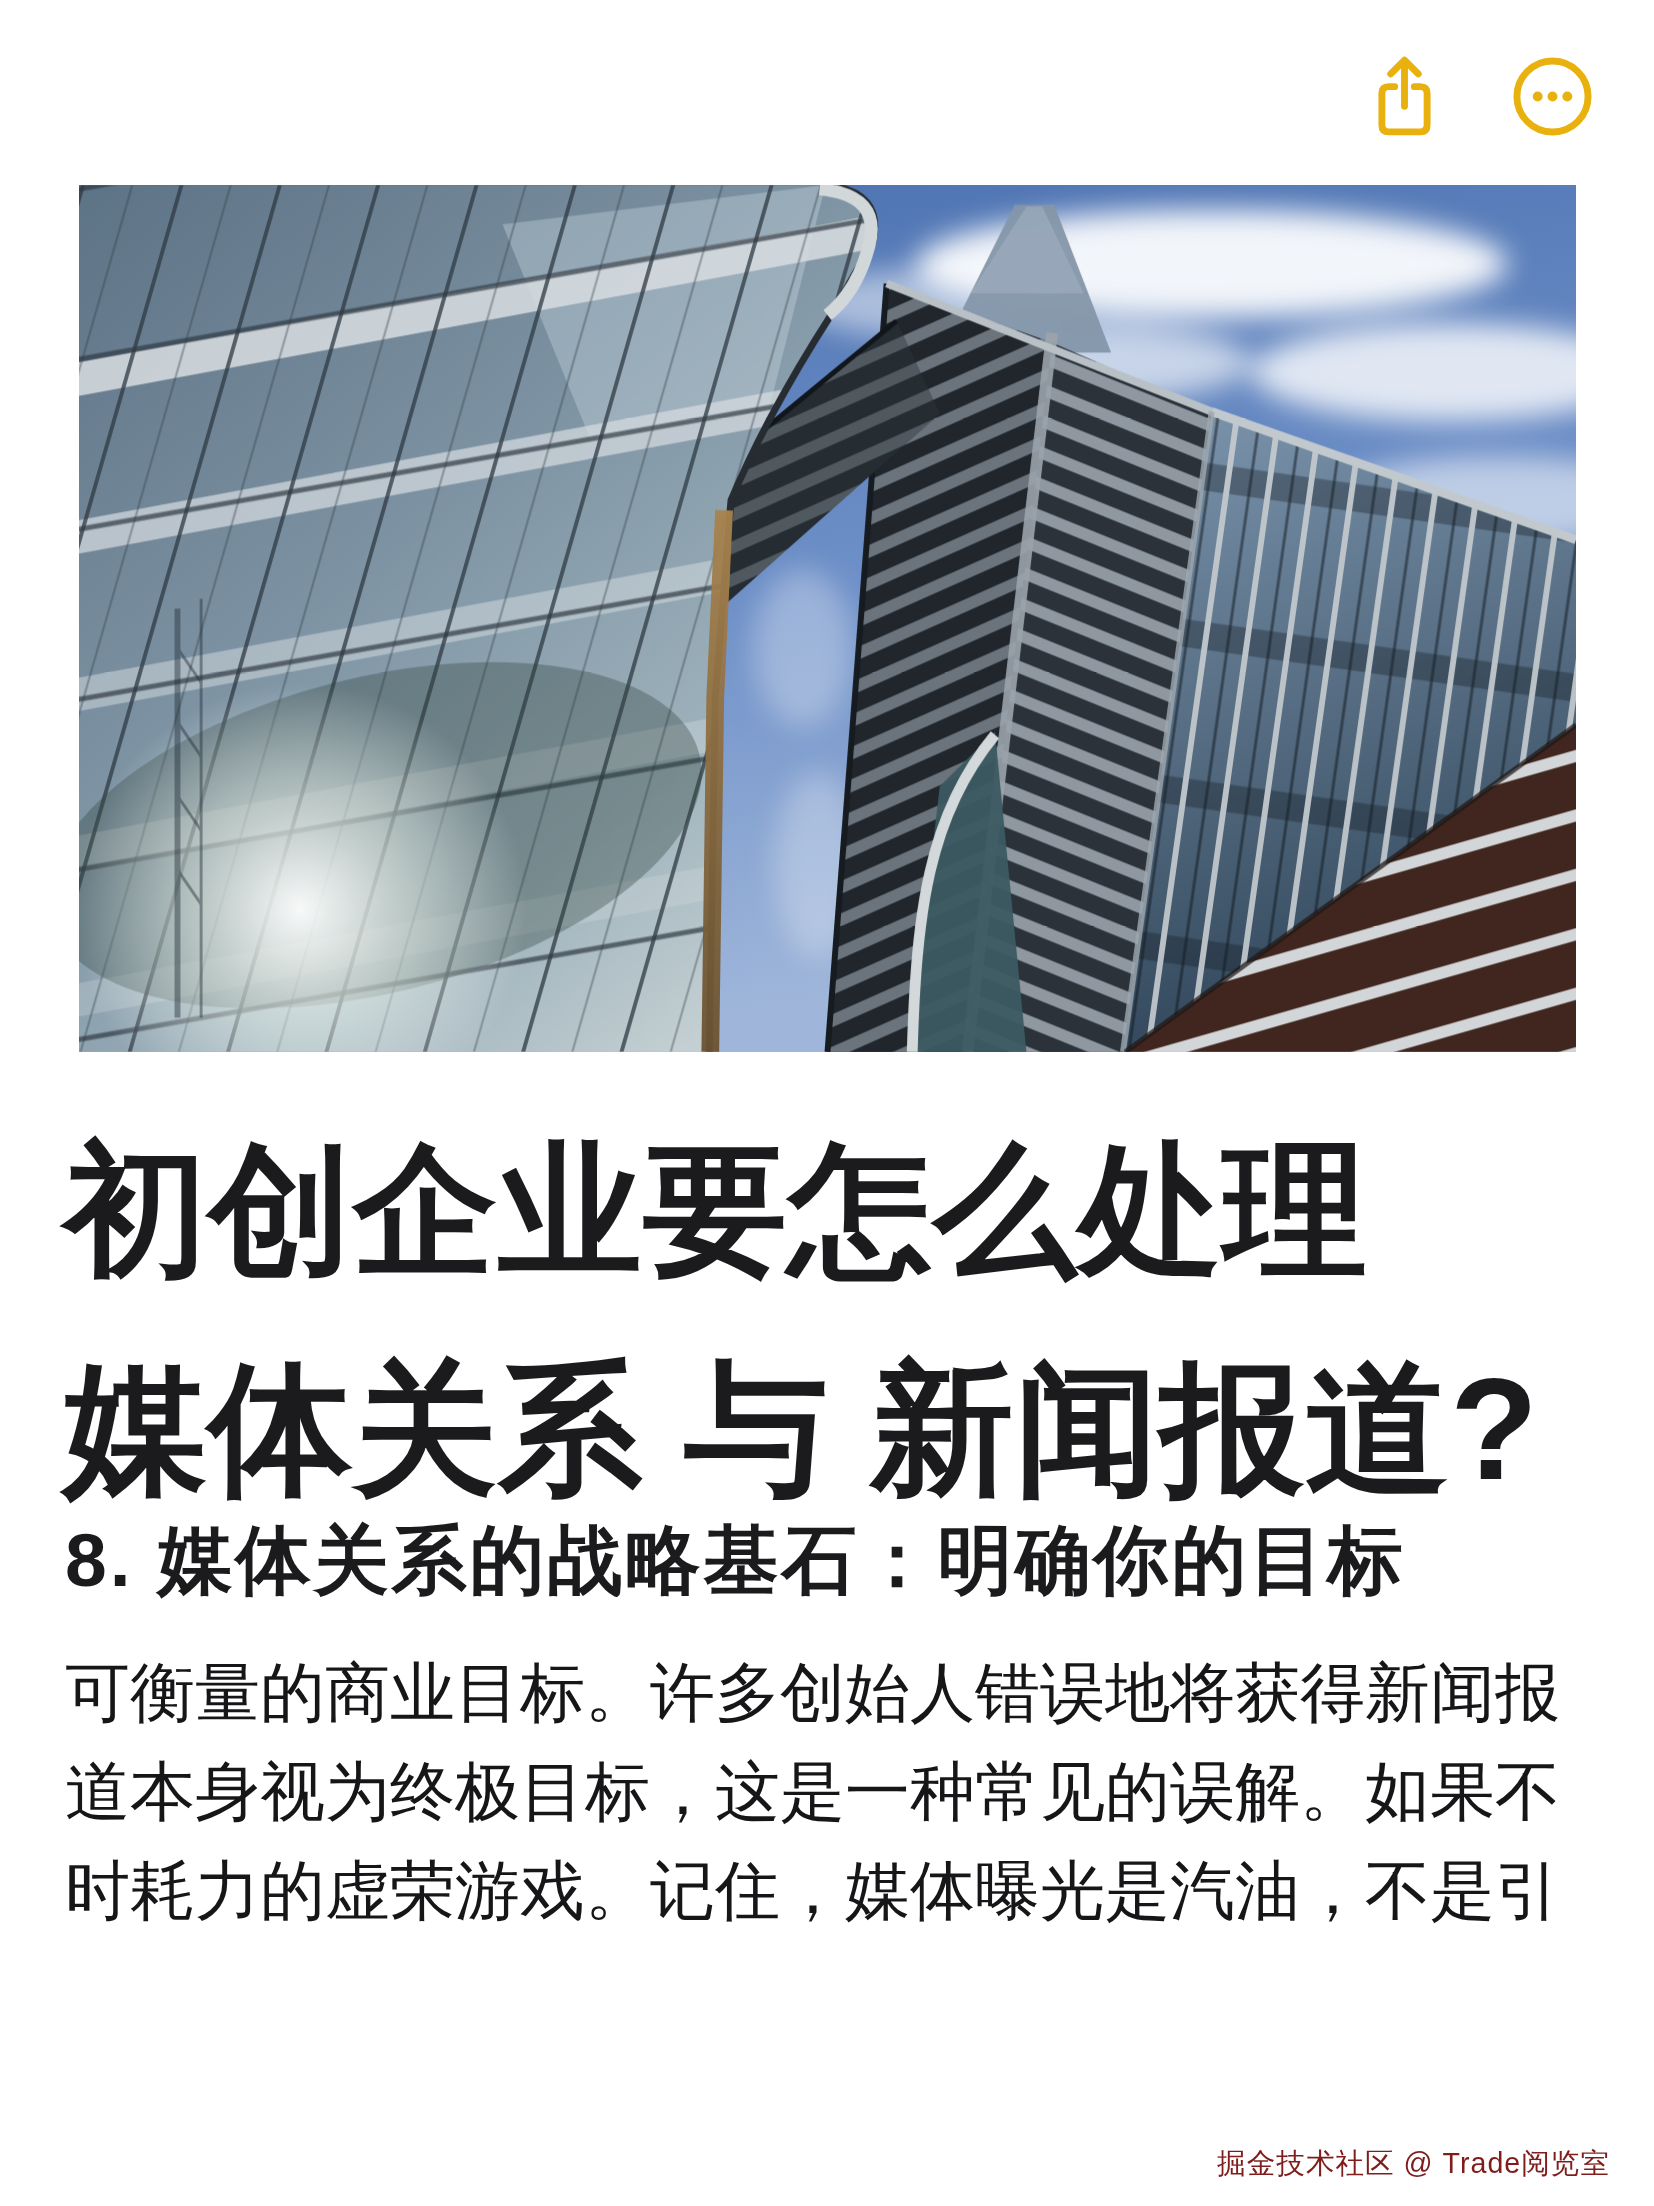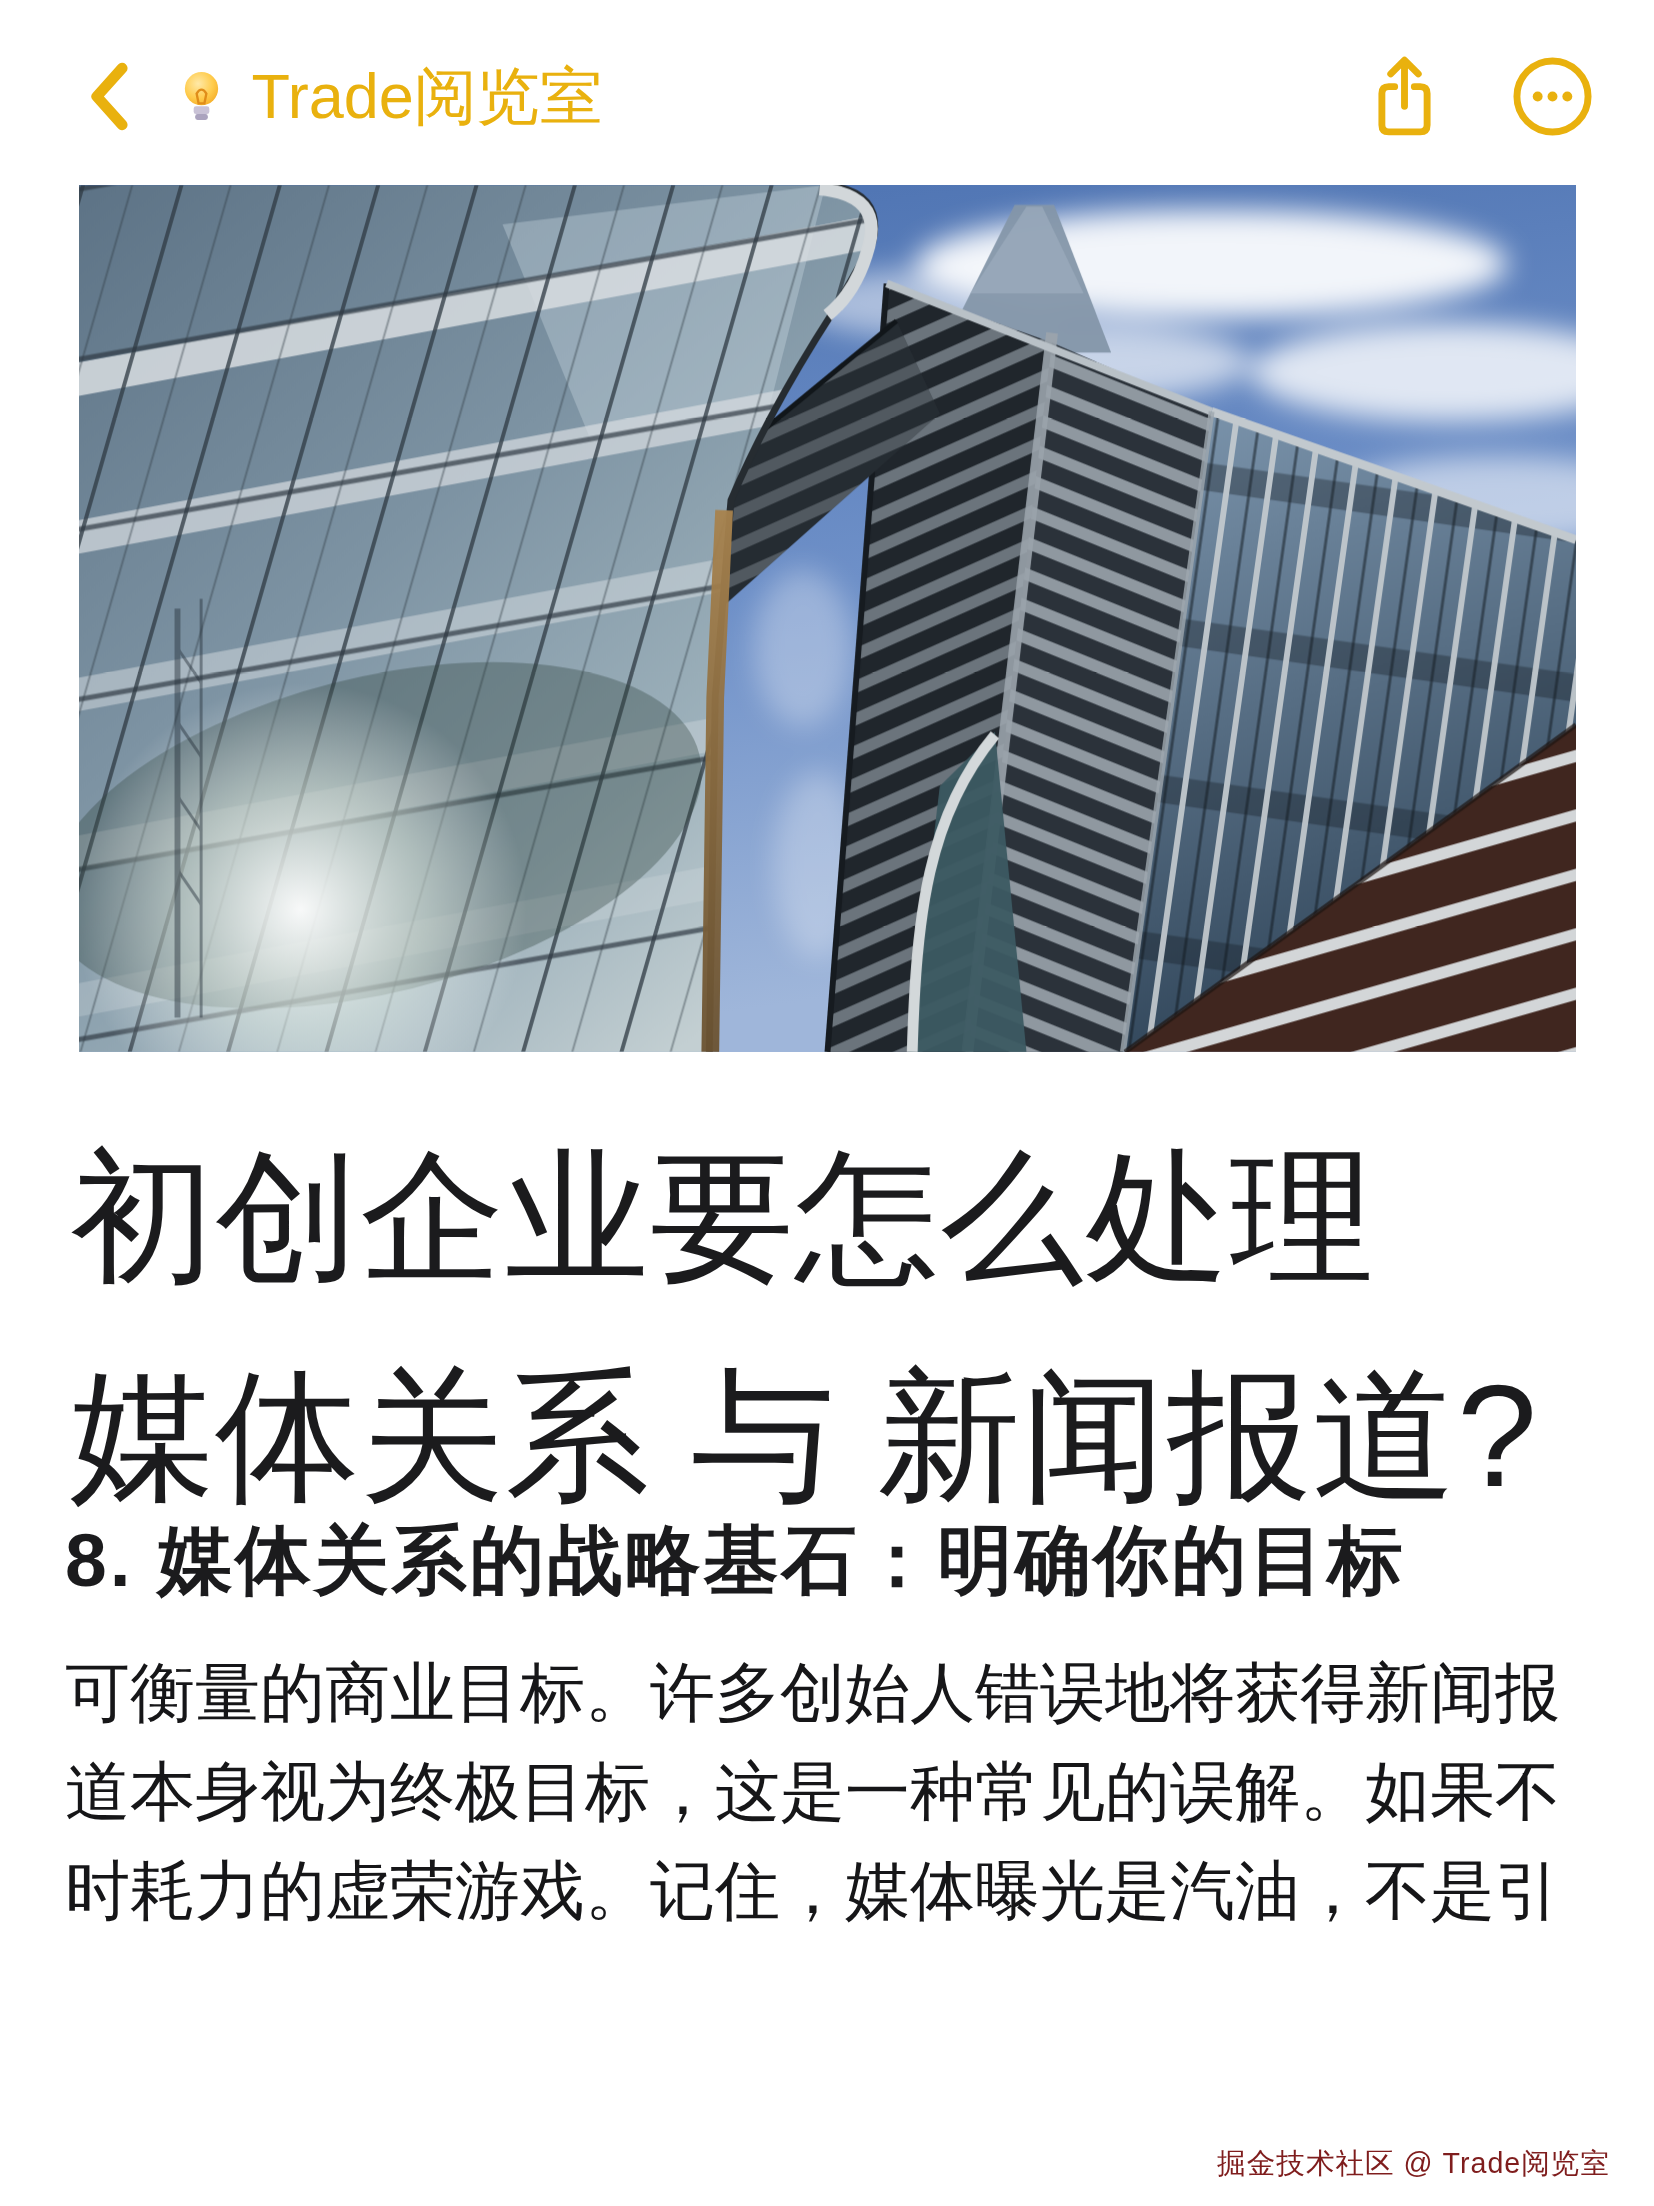--- a/index.html
+++ b/index.html
@@ -14,57 +14,38 @@
   .back-btn{margin-right:49px;cursor:pointer;}
   .bulb{margin-right:27.6px;}
   .nav-title{font-size:63px;line-height:1;color:var(--accent,#E9B10E);letter-spacing:0;}
   .nav-right{margin-left:auto;display:flex;align-items:center;gap:77px;}
 
   
   .hero{position:absolute;top:185px;left:79px;width:1497px;height:867px;margin:0;overflow:hidden;}
   .hero svg{display:block;}
 
   
-  .article-title{position:absolute;left:63px;top:1101px;margin:7px;font-size:144px;line-height:219px;
-                 font-weight:400;color:#1b1b1d;letter-spacing:1px;white-space:nowrap;}
+  .article-title{position:absolute;left:63px;top:1101px;margin:0;font-size:144px;line-height:219px;
+                 font-weight:700;color:#1b1b1d;letter-spacing:1px;white-space:nowrap;}
   .article-title span{display:block;}
   .section-heading{position:absolute;left:65px;top:1515px;margin:0;font-size:75px;line-height:1.2;
                    font-weight:900;color:#1b1b1d;letter-spacing:3px;white-space:nowrap;}
   .body-text{position:absolute;left:65px;top:1643px;font-size:65px;line-height:99px;color:#161618;}
   .body-text p{margin:0;white-space:nowrap;}
 
   
   .watermark{position:absolute;right:45px;bottom:23.6px;font-size:28.6px;letter-spacing:1px;color:#7f1d1d;
              text-shadow:0 0 3.9px #fff,1px 1px 1px #fff,-1px -1px 1px #fff;z-index:5;}
 </style>
 </head>
 <body>
 
 <div class="page">
 
   <header class="nav">
-    <div class="nav-left">
-      <svg class="nav-icon back-btn" width="43" height="71" viewBox="0 0 44 72">
-        <path d="M36 7 L10 36 L36 65" fill="none" stroke="currentColor" stroke-width="11" stroke-linecap="round" stroke-linejoin="round"></path>
-      </svg>
-      <svg class="bulb" width="45" height="53" viewBox="0 0 46 54">
-        <defs>
-          <radialGradient id="bulbG" cx="0.4" cy="0.35" r="0.8">
-            <stop offset="0" stop-color="#FFE9A8"></stop>
-            <stop offset="0.55" stop-color="#FFCC4D"></stop>
-            <stop offset="1" stop-color="#F2A41C"></stop>
-          </radialGradient>
-        </defs>
-        <circle cx="23" cy="19" r="17" fill="url(#bulbG)"></circle>
-        <path d="M18 24 q5 -8 10 0 l-2 10 h-6 Z" fill="none" stroke="#E08D1A" stroke-width="2.4"></path>
-        <rect x="15" y="37" width="16" height="8" rx="2.5" fill="#C9C2D6"></rect>
-        <rect x="16.5" y="45" width="13" height="6" rx="2.5" fill="#ABA3BE"></rect>
-      </svg>
-      <span class="nav-title">Trade阅览室</span>
-    </div>
     <div class="nav-right">
       <svg class="nav-icon" width="59" height="87" viewBox="0 0 60 88">
         <path d="M20 34 H14 Q7 34 7 41 V73 Q7 80 14 80 H46 Q53 80 53 73 V41 Q53 34 46 34 H40" fill="none" stroke="currentColor" stroke-width="7" stroke-linecap="round"></path>
         <path d="M30 54 V8 M16 21 L30 7 L44 21" fill="none" stroke="currentColor" stroke-width="7" stroke-linecap="round" stroke-linejoin="round"></path>
       </svg>
       <svg class="nav-icon" width="83" height="83" viewBox="0 0 84 84">
         <circle cx="42" cy="42" r="36" fill="none" stroke="currentColor" stroke-width="7"></circle>
         <circle cx="27" cy="42" r="5" fill="currentColor"></circle>
         <circle cx="42" cy="42" r="5" fill="currentColor"></circle>
         <circle cx="57" cy="42" r="5" fill="currentColor"></circle>

